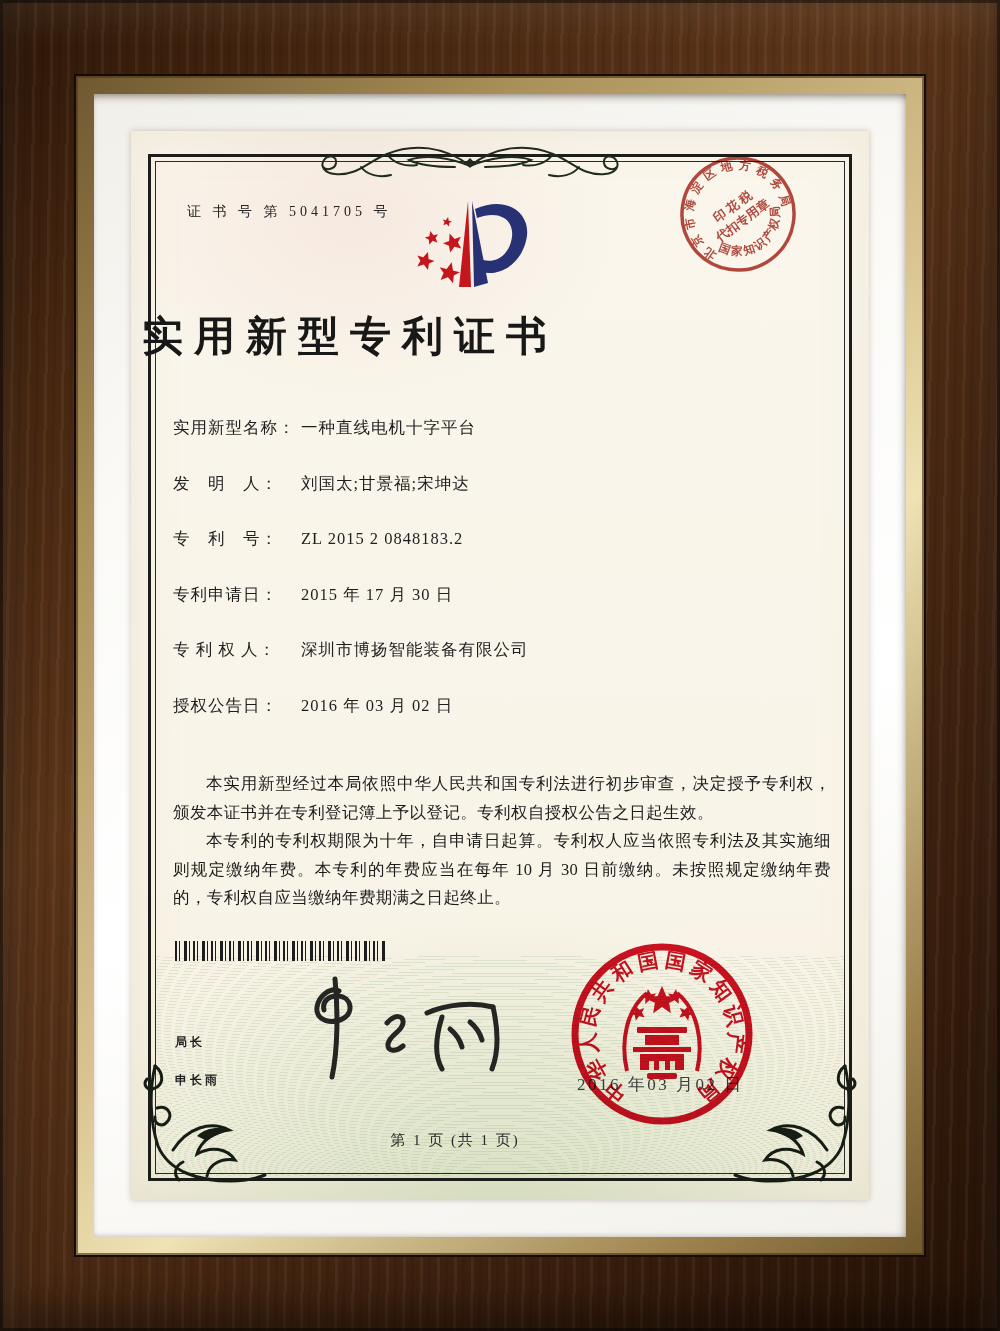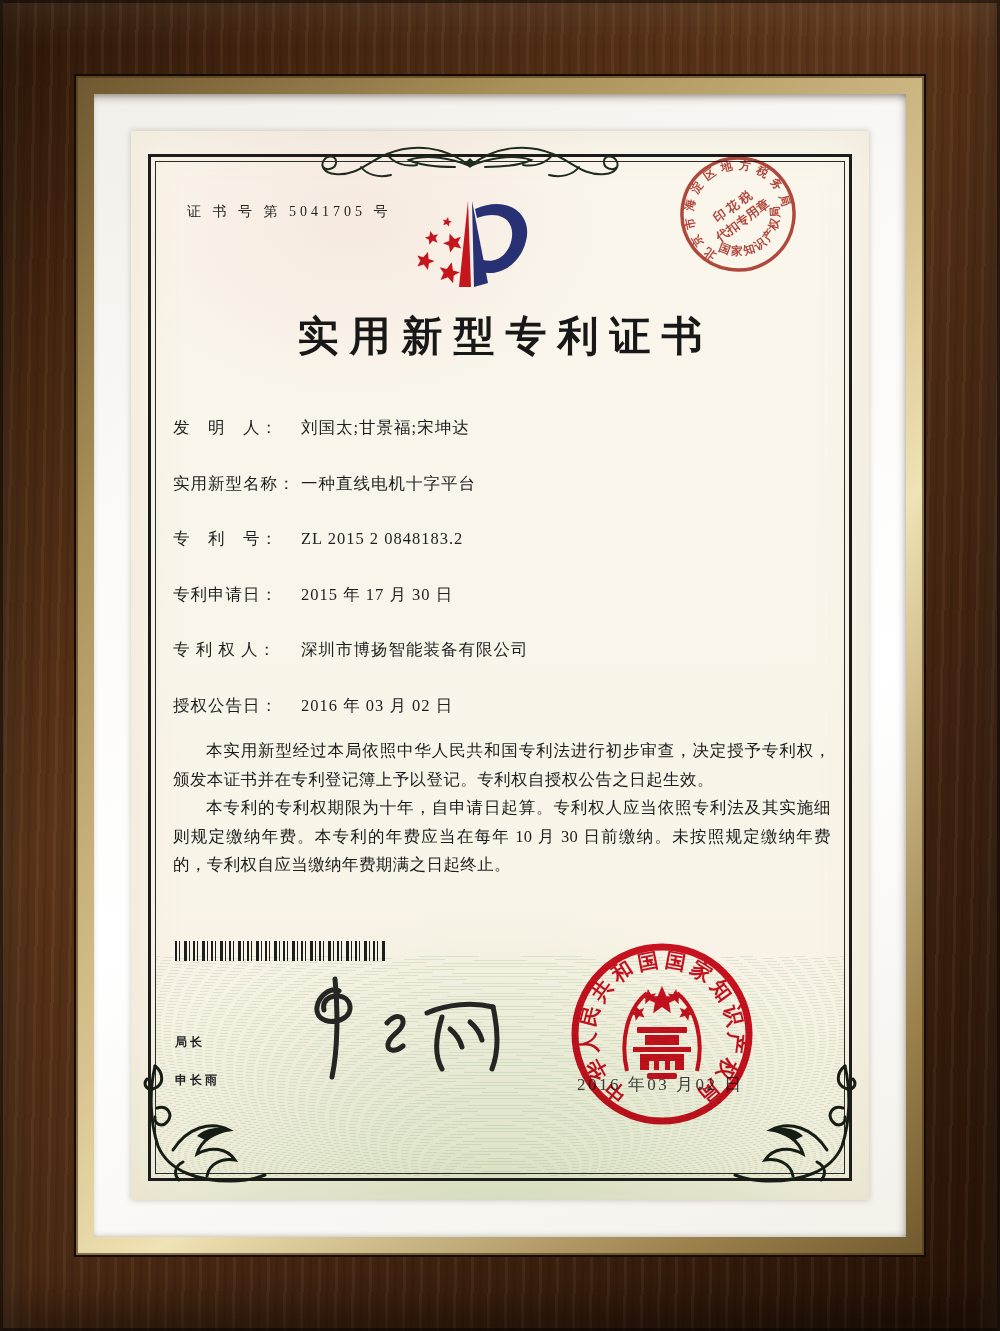--- a/index.html
+++ b/index.html
@@ -48,29 +48,29 @@
   .cert-border{
     position:absolute;inset:30px 24px 26px 24px;
     border:1px solid #2a2a28;
     outline:3px solid #1c1c1a;
     outline-offset:4px;
   }
   
   .cert-number{position:absolute;left:56px;top:72px;font-size:14px;letter-spacing:4px;color:#242424;}
   .logo{position:absolute;left:274px;top:54px;width:136px;height:122px;}
   .title{
-    position:absolute;left:0;right:0;top:178px;text-align:center;
+    position:absolute;left:0;right:0;top:178px;
     font-size:41px;font-weight:bold;letter-spacing:11px;color:#181818;
     text-indent:11px;
   }
   .fields{position:absolute;left:42px;top:286px;right:40px;}
   .field-row{margin-bottom:33.5px;font-size:16.5px;color:#1e1e1e;white-space:nowrap;}
   .field-row .lbl{display:inline-block;min-width:128px;letter-spacing:1px;}
   .field-row .val{letter-spacing:1px;}
-  .paras{position:absolute;left:42px;right:38px;top:606px;font-size:16.5px;line-height:28.6px;color:#1c1c1c;text-align:justify;}
+  .paras{position:absolute;left:42px;right:38px;top:639px;font-size:16.5px;line-height:28.6px;color:#1c1c1c;text-align:justify;}
   .paras p{margin:0;text-indent:2em;letter-spacing:.4px;}
   .barcode{
     position:absolute;left:44px;top:810px;width:210px;height:20px;
     background:repeating-linear-gradient(90deg,#1d1d1d 0 2px,rgba(0,0,0,0) 2px 4px,#1d1d1d 4px 5px,rgba(0,0,0,0) 5px 9px,#1d1d1d 9px 12px,rgba(0,0,0,0) 12px 14px,#1d1d1d 14px 15px,rgba(0,0,0,0) 15px 18px);
   }
   .signer{position:absolute;left:44px;top:892px;font-size:12px;font-weight:bold;color:#222;line-height:38px;letter-spacing:3px;}
   .signature{position:absolute;left:146px;top:840px;width:250px;height:120px;z-index:3;}
   .seal{position:absolute;left:436px;top:808px;width:190px;height:190px;z-index:4;mix-blend-mode:multiply;}
   .seal-date{position:absolute;left:446px;top:942px;z-index:2;font-size:17px;letter-spacing:2.5px;color:#3b3b3b;white-space:nowrap;}
   .footer{position:absolute;left:0;right:90px;top:1000px;text-align:center;font-size:15px;letter-spacing:2px;color:#2a2a2a;}
@@ -158,24 +158,24 @@
         <use href="#star" transform="translate(44,88) scale(1.1) rotate(14)"></use>
       </g>
     </svg>
 
     <div class="cert-number">证 书 号 第 5041705 号</div>
 
     <div class="title">实用新型专利证书</div>
 
     <div class="fields">
       <div class="field-row">
+        <span class="lbl">实用新型名称：</span><span class="val">一种直线电机十字平台</span>
+      </div>
+      <div class="field-row">
         <span class="lbl">发　明　人：</span><span class="val">刘国太;甘景福;宋坤达</span>
-      </div>
-      <div class="field-row">
-        <span class="lbl">实用新型名称：</span><span class="val">一种直线电机十字平台</span>
       </div>
       <div class="field-row">
         <span class="lbl">专　利　号：</span><span class="val">ZL 2015 2 0848183.2</span>
       </div>
       <div class="field-row">
         <span class="lbl">专利申请日：</span><span class="val">2015 年 17 月 30 日</span>
       </div>
       <div class="field-row">
         <span class="lbl">专 利 权 人：</span><span class="val">深圳市博扬智能装备有限公司</span>
       </div>
@@ -234,14 +234,15 @@
           <path d="M60,132 C53,102 60,70 80,54" fill="none" stroke="#d01222" stroke-width="4"></path>
           <path d="M130,132 C137,102 130,70 110,54" fill="none" stroke="#d01222" stroke-width="4"></path>
           <rect x="80" y="134" width="30" height="6" rx="2"></rect>
         </g>
       </g>
       <defs>
         <path id="starSeal" d="M0,-10 L2.94,-3.09 L9.51,-3.09 L4.76,1.18 L5.88,8.09 L0,4 L-5.88,8.09 L-4.76,1.18 L-9.51,-3.09 L-2.94,-3.09 Z"></path>
       </defs>
     </svg>
 
+    <div class="footer">第 1 页 (共 1 页)</div>
   </div>
 </div>
 
 </body></html>

